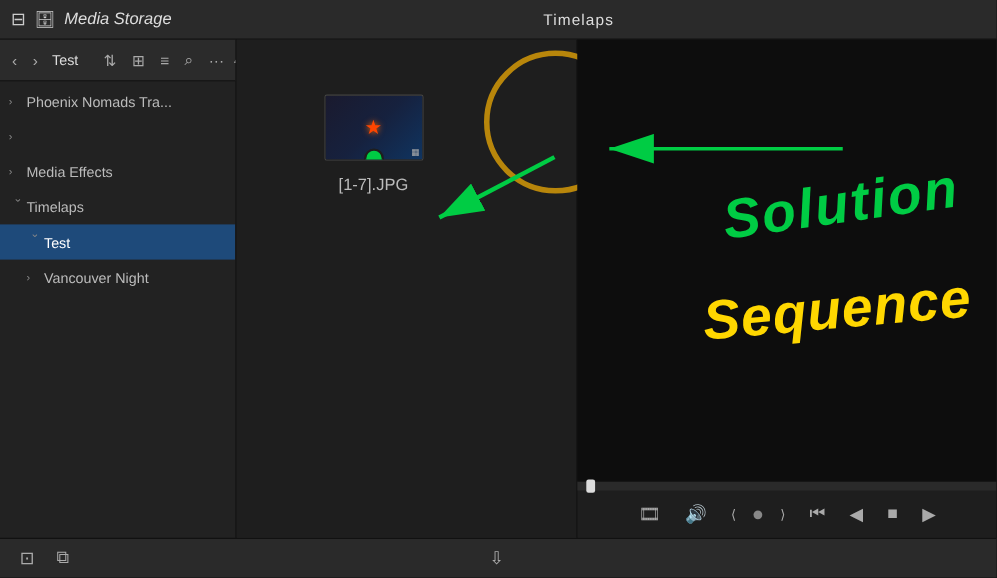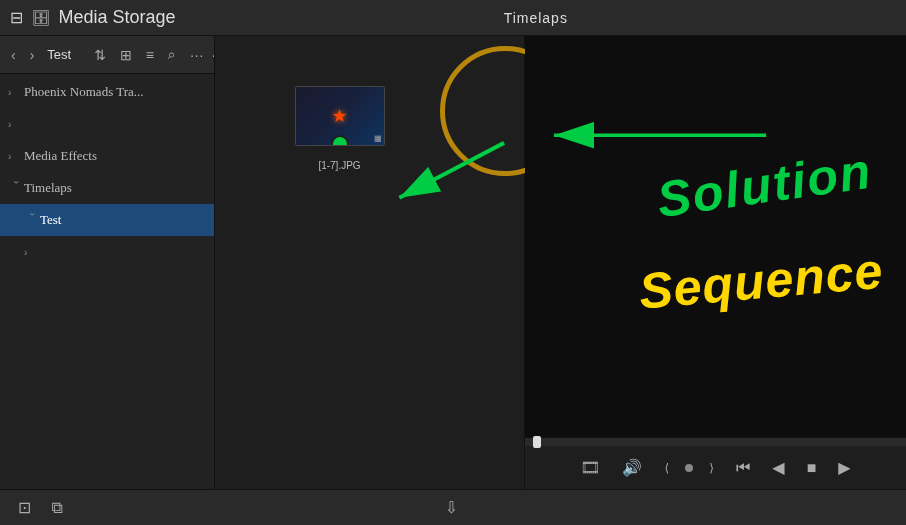--- a/index.html
+++ b/index.html
@@ -18,22 +18,23 @@
     .top-bar {
       display: flex;
       align-items: center;
       background: #2a2a2a;
       height: 36px;
       padding: 0 10px;
       border-bottom: 1px solid #111;
     }
     .top-bar-title {
       color: #ddd;
-      font-size: 18px;
+      font-size: 15px;
       margin-left: 8px;
+      font-style: italic;
     }
     .top-bar-center {
       flex: 1;
       text-align: center;
       font-size: 14px;
       color: #ddd;
       letter-spacing: 1px;
     }
 
     
@@ -116,21 +117,21 @@
 
     .chevron {
       display: inline-block;
       width: 16px;
       font-size: 10px;
       color: #888;
       flex-shrink: 0;
     }
     .chevron.open { transform: rotate(90deg); }
 
-    .tree-label { flex: 1; white-space: nowrap; overflow: hidden; text-overflow: ellipsis; font-family: Liberation Serif, serif; }
+    .tree-label { flex: 1; white-space: nowrap; overflow: hidden; text-overflow: ellipsis; }
 
     .indent-1 { padding-left: 24px; }
 
     
     .content-area {
       flex: 1;
       display: flex;
       overflow: hidden;
     }
 
@@ -191,21 +192,21 @@
       bottom: -8px;
       left: 50%;
       transform: translateX(-50%);
       width: 18px; height: 18px;
       background: #00cc44;
       border-radius: 50%;
       border: 2px solid #1e1e1e;
     }
     .media-label {
       margin-top: 14px;
-      font-size: 10px;
+      font-size: 15px;
       color: #bbb;
       text-align: right;
     }
 
     
     .gold-circle {
       position: absolute;
       top: 10px;
       left: 225px;
       width: 130px;
@@ -365,20 +366,21 @@
         <span class="tree-label">Timelaps</span>
       </div>
 
       <div class="tree-item active indent-1">
         <span class="chevron open">›</span>
         <span class="tree-label">Test</span>
       </div>
 
       <div class="tree-item indent-1">
         <span class="chevron">›</span>
+        <span class="tree-label">Vancouver Night</span>
       </div>
 
     </div>
   </div>
 
   <div class="content-area">
 
     <div class="media-area">
 
       <div class="gold-circle"></div>

